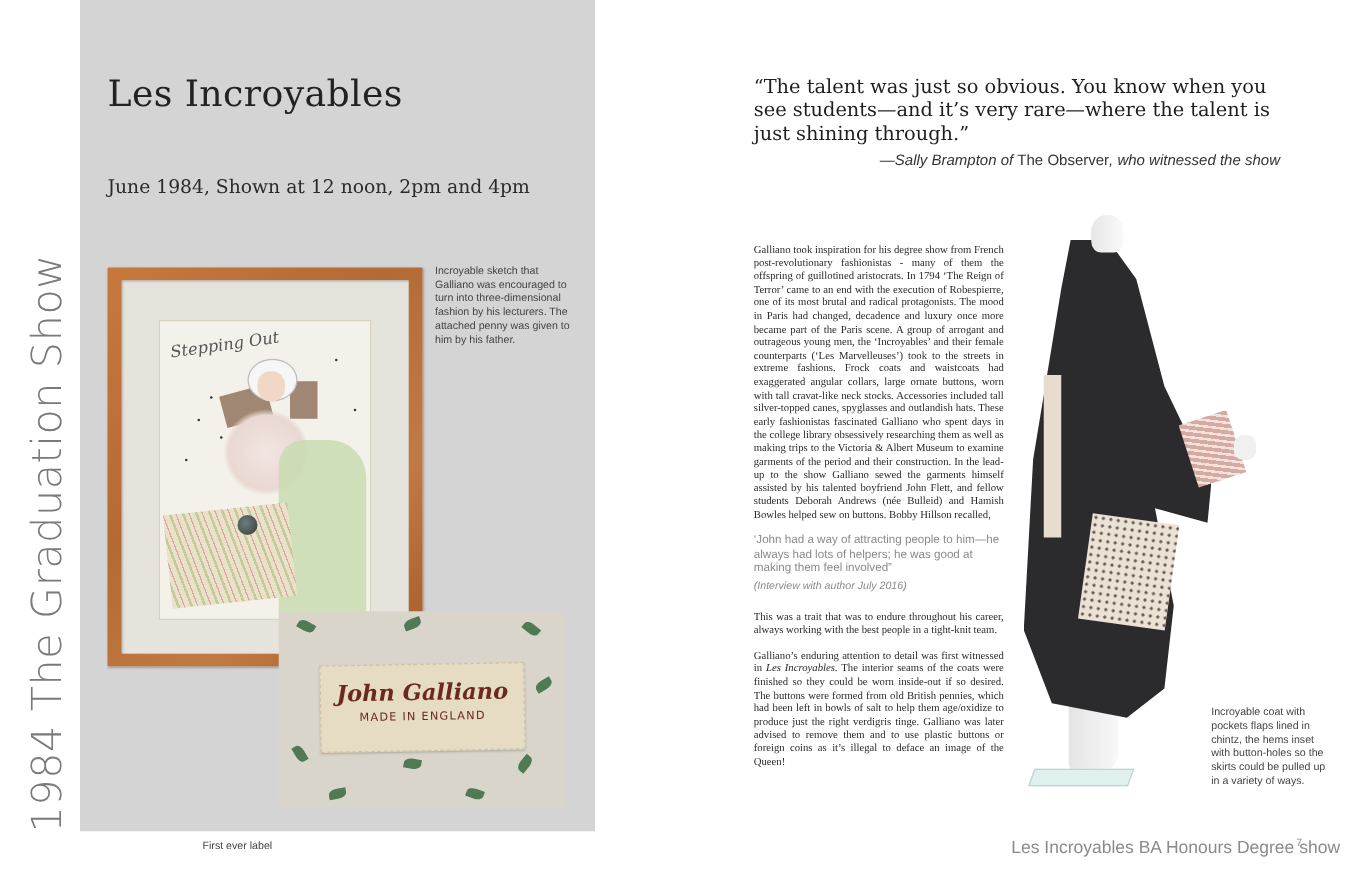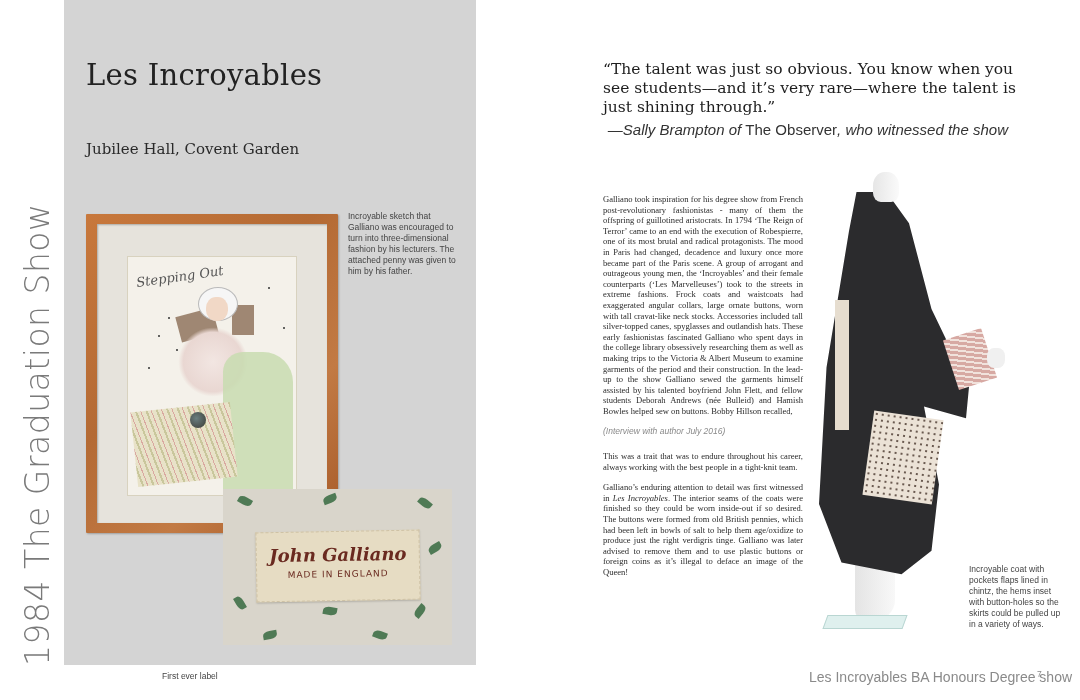--- a/index.html
+++ b/index.html
@@ -74,22 +74,22 @@
   .tag .brand { font-family: "DejaVu Serif", serif; font-style: italic; font-weight: bold; font-size: 18px; margin-top: 12px; }
   .tag .origin { font-family: "DejaVu Sans", sans-serif; font-size: 9px; letter-spacing: 1px; margin-top: 4px; }
 
   .caption-label { position: absolute; left: 162px; top: 635px; font-size: 8.5px; color: #444; margin-top: 36px; }
 
   .pull-quote {
     position: absolute; left: 603px; top: 60px; width: 420px;
     font-family: "DejaVu Serif", serif; font-size: 15.5px; line-height: 19px; color: #1e1e1e;
   }
   .attribution {
-    position: absolute; right: 72px; top: 121px;
-    font-size: 15px; font-style: italic; color: #333; text-align: left;
+    position: absolute; right: 56px; top: 121px;
+    font-size: 12px; font-style: italic; color: #333; text-align: left;
   }
   .attribution .pub { font-style: normal; }
 
   .body-text {
     position: absolute; left: 603px; top: 194px; width: 200px;
     font-family: "Liberation Serif", serif; font-size: 8.55px; line-height: 10.6px; color: #2a2a2a;
     text-align: justify; hyphens: auto;
   }
   .body-text p { margin-bottom: 10px; }
   .body-text .quote-inline {
@@ -126,21 +126,21 @@
 
 <div class="spine">1984 The Graduation Show</div>
 
 <div class="grey-panel"></div>
 
 <h1 class="title">
   <span>Les Incroyables</span><br>
 </h1>
 
 <div class="meta">
-  <div>Jubilee Hall, Covent Garden</div>
+  <div>June 1984, Shown at 12 noon, 2pm and 4pm</div>
 </div>
 
 <div class="frame" title="Framed Incroyable sketch with attached penny">
   <div class="mat">
     <div class="sketch">
       <div class="handwriting">Stepping Out</div>
       <div class="collar"></div>
       <div class="collar2"></div>
       <div class="ruffle"></div>
       <div class="coat"></div>
@@ -179,20 +179,21 @@
 <div class="caption-label">First ever label</div>
 
 <blockquote class="pull-quote">“The talent was just so obvious. You know when you see students—and it’s very rare—where the talent is just shining through.”</blockquote>
 
 <div class="attribution">
   <span>—Sally Brampton of </span><span class="pub">The Observer</span><span>, who witnessed the show</span>
 </div>
 
 <div class="body-text">
   <p>Galliano took inspiration for his degree show from French post-revolutionary fashionistas - many of them the offspring of guillotined aristocrats. In 1794 ‘The Reign of Terror’ came to an end with the execution of Robespierre, one of its most brutal and radical protagonists. The mood in Paris had changed, decadence and luxury once more became part of the Paris scene. A group of arrogant and outrageous young men, the ‘Incroyables’ and their female counterparts (‘Les Marvelleuses’) took to the streets in extreme fashions. Frock coats and waistcoats had exaggerated angular collars, large ornate buttons, worn with tall cravat-like neck stocks. Accessories included tall silver-topped canes, spyglasses and outlandish hats. These early fashionistas fascinated Galliano who spent days in the college library obsessively researching them as well as making trips to the Victoria &amp; Albert Museum to examine garments of the period and their construction. In the lead-up to the show Galliano sewed the garments himself assisted by his talented boyfriend John Flett, and fellow students Deborah Andrews (née Bulleid) and Hamish Bowles helped sew on buttons. Bobby Hillson recalled,</p>
+  <p class="quote-inline">‘John had a way of attracting people to him—he always had lots of helpers; he was good at making them feel involved”</p>
   <p class="interview">(Interview with author July 2016)</p>
   <p>This was a trait that was to endure throughout his career, always working with the best people in a tight-knit team.</p>
   <p><span>Galliano’s enduring attention to detail was first witnessed in </span><em>Les Incroyables</em><span>. The interior seams of the coats were finished so they could be worn inside-out if so desired. The buttons were formed from old British pennies, which had been left in bowls of salt to help them age/oxidize to produce just the right verdigris tinge. Galliano was later advised to remove them and to use plastic buttons or foreign coins as it’s illegal to deface an image of the Queen!</span></p>
 </div>
 
 <div class="garment" title="Incroyable coat on mannequin">
   <div class="legs"></div>
   <div class="stand"></div>
   <div class="coat-body"></div>
   <div class="lining"></div>

